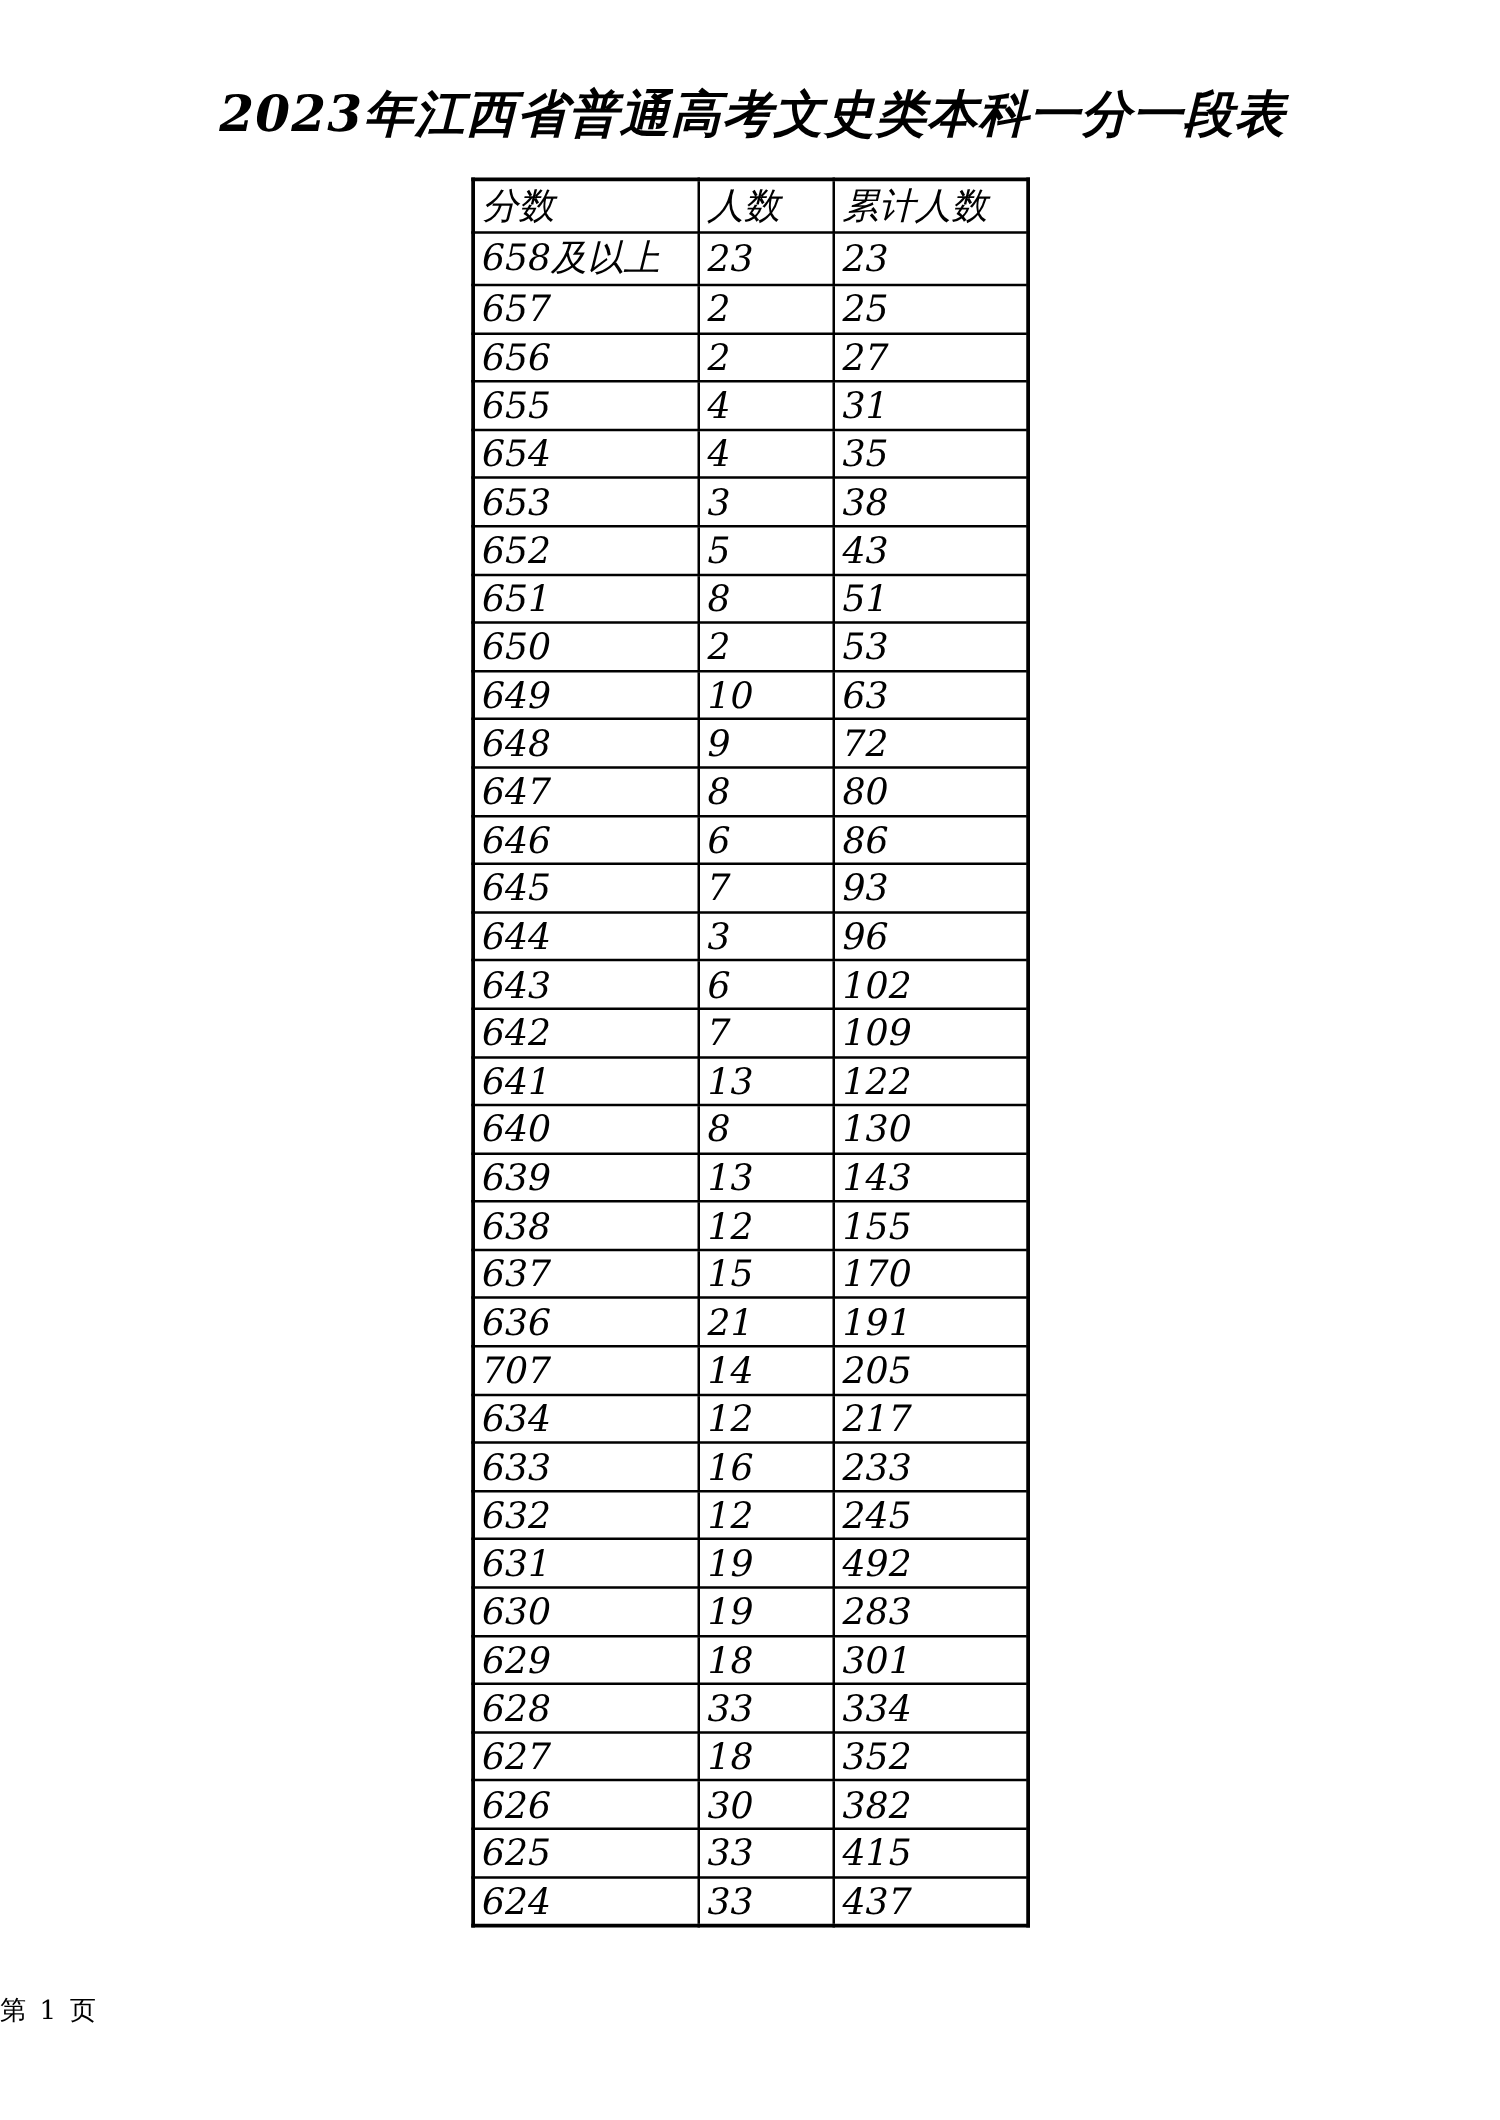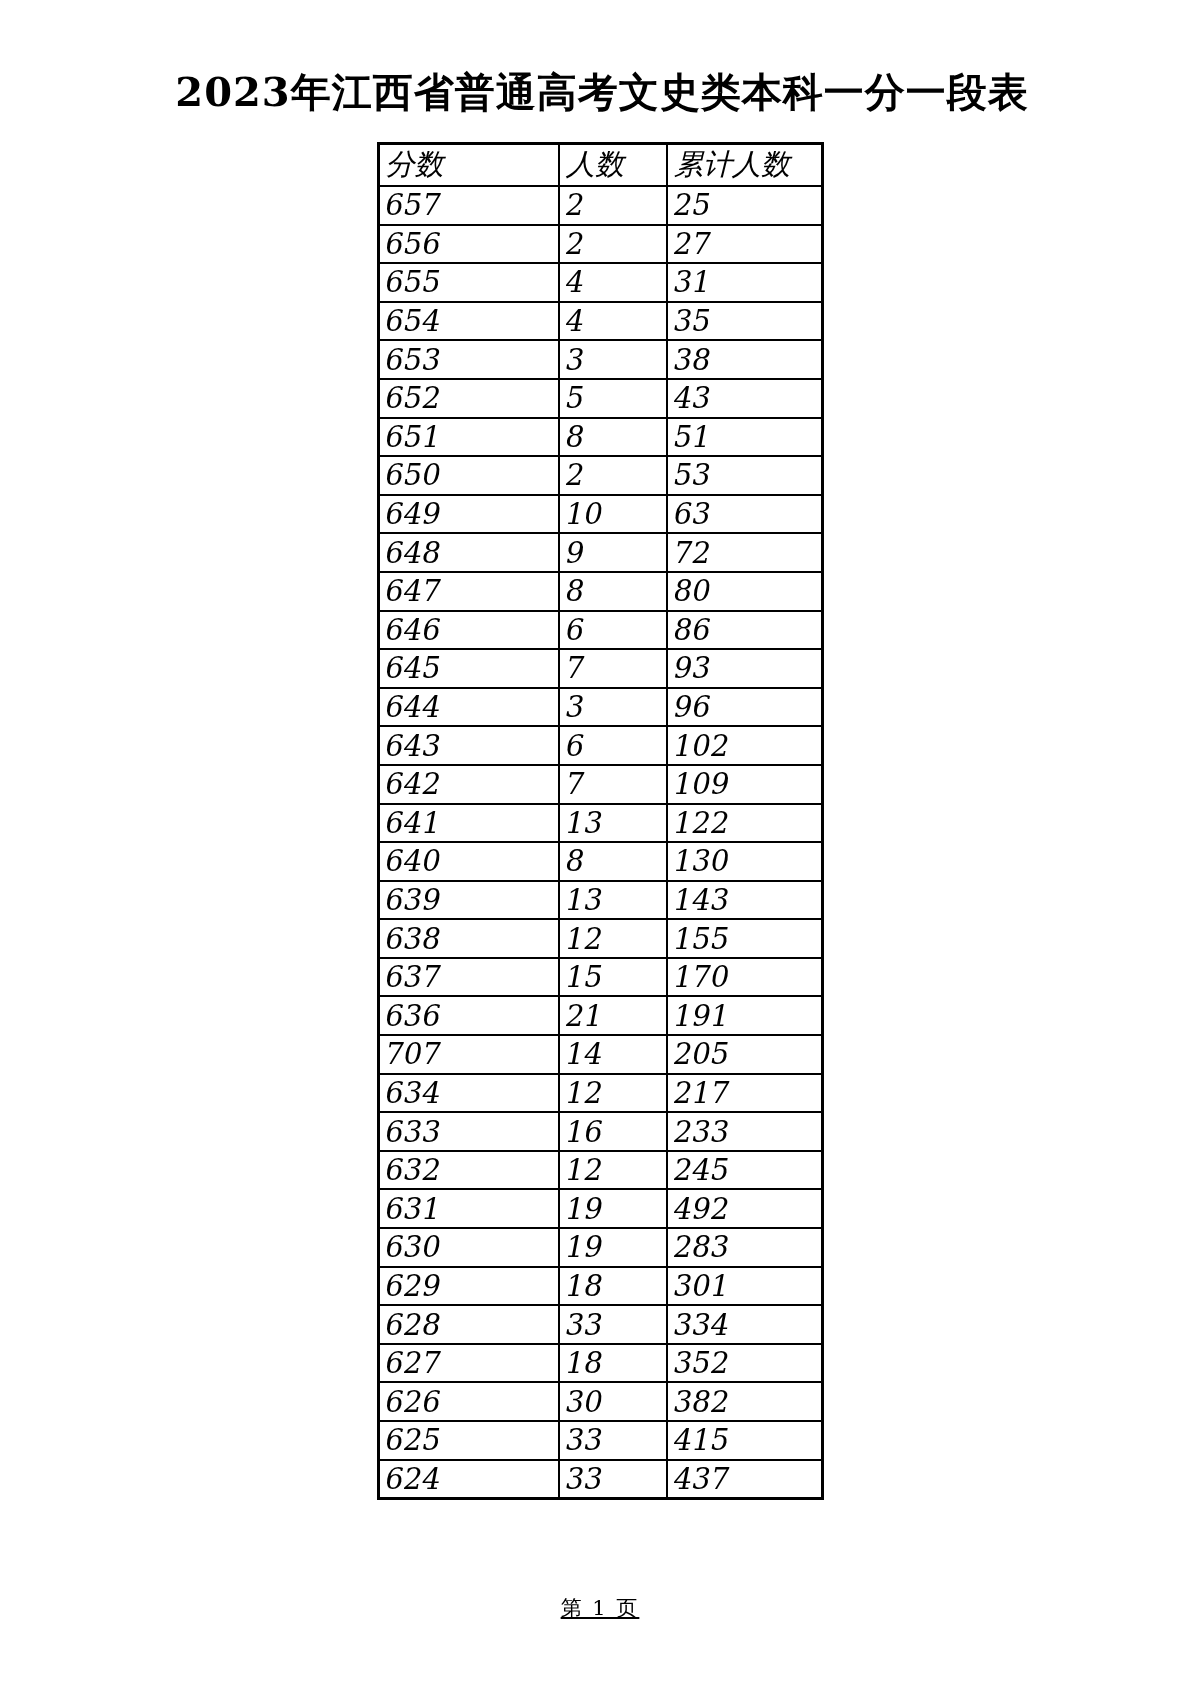--- a/index.html
+++ b/index.html
@@ -15,20 +15,21 @@
     color: #000000;
     overflow: hidden;
   }
   .doc-title {
     margin: 68px 0 26px 4px;
     text-align: center;
     font-size: 40px;
     font-weight: bold;
     letter-spacing: 1px;
     line-height: 48px;
+    font-style: italic;
   }
   table.score-table {
     border-collapse: collapse;
     table-layout: fixed;
     margin: 0 auto;
     border: 3px solid #000;
     font-style: italic;
   }
   table.score-table col.c-score { width: 181px; }
   table.score-table col.c-count { width: 108px; }
@@ -43,24 +44,22 @@
     vertical-align: middle;
     padding: 0 0 0 6px;
     white-space: nowrap;
     overflow: hidden;
   }
   .page-footer {
     position: absolute;
     top: 1594px;
     left: 0;
     width: 100%;
-    text-align: center;
     font-size: 21px;
     letter-spacing: 2px;
-    text-decoration: underline;
   }
 </style>
 </head>
 <body>
 
 <h1 class="doc-title">2023年江西省普通高考文史类本科一分一段表</h1>
 
 <table class="score-table">
   <colgroup>
     <col class="c-score">
@@ -69,20 +68,25 @@
   </colgroup>
   <thead>
     <tr>
       <th>分数</th>
       <th>人数</th>
       <th>累计人数</th>
     </tr>
   </thead>
   <tbody>
       <tr>
+        <td>658及以上</td>
+        <td>23</td>
+        <td>23</td>
+      </tr>
+      <tr>
         <td>657</td>
         <td>2</td>
         <td>25</td>
       </tr>
       <tr>
         <td>656</td>
         <td>2</td>
         <td>27</td>
       </tr>
       <tr>

